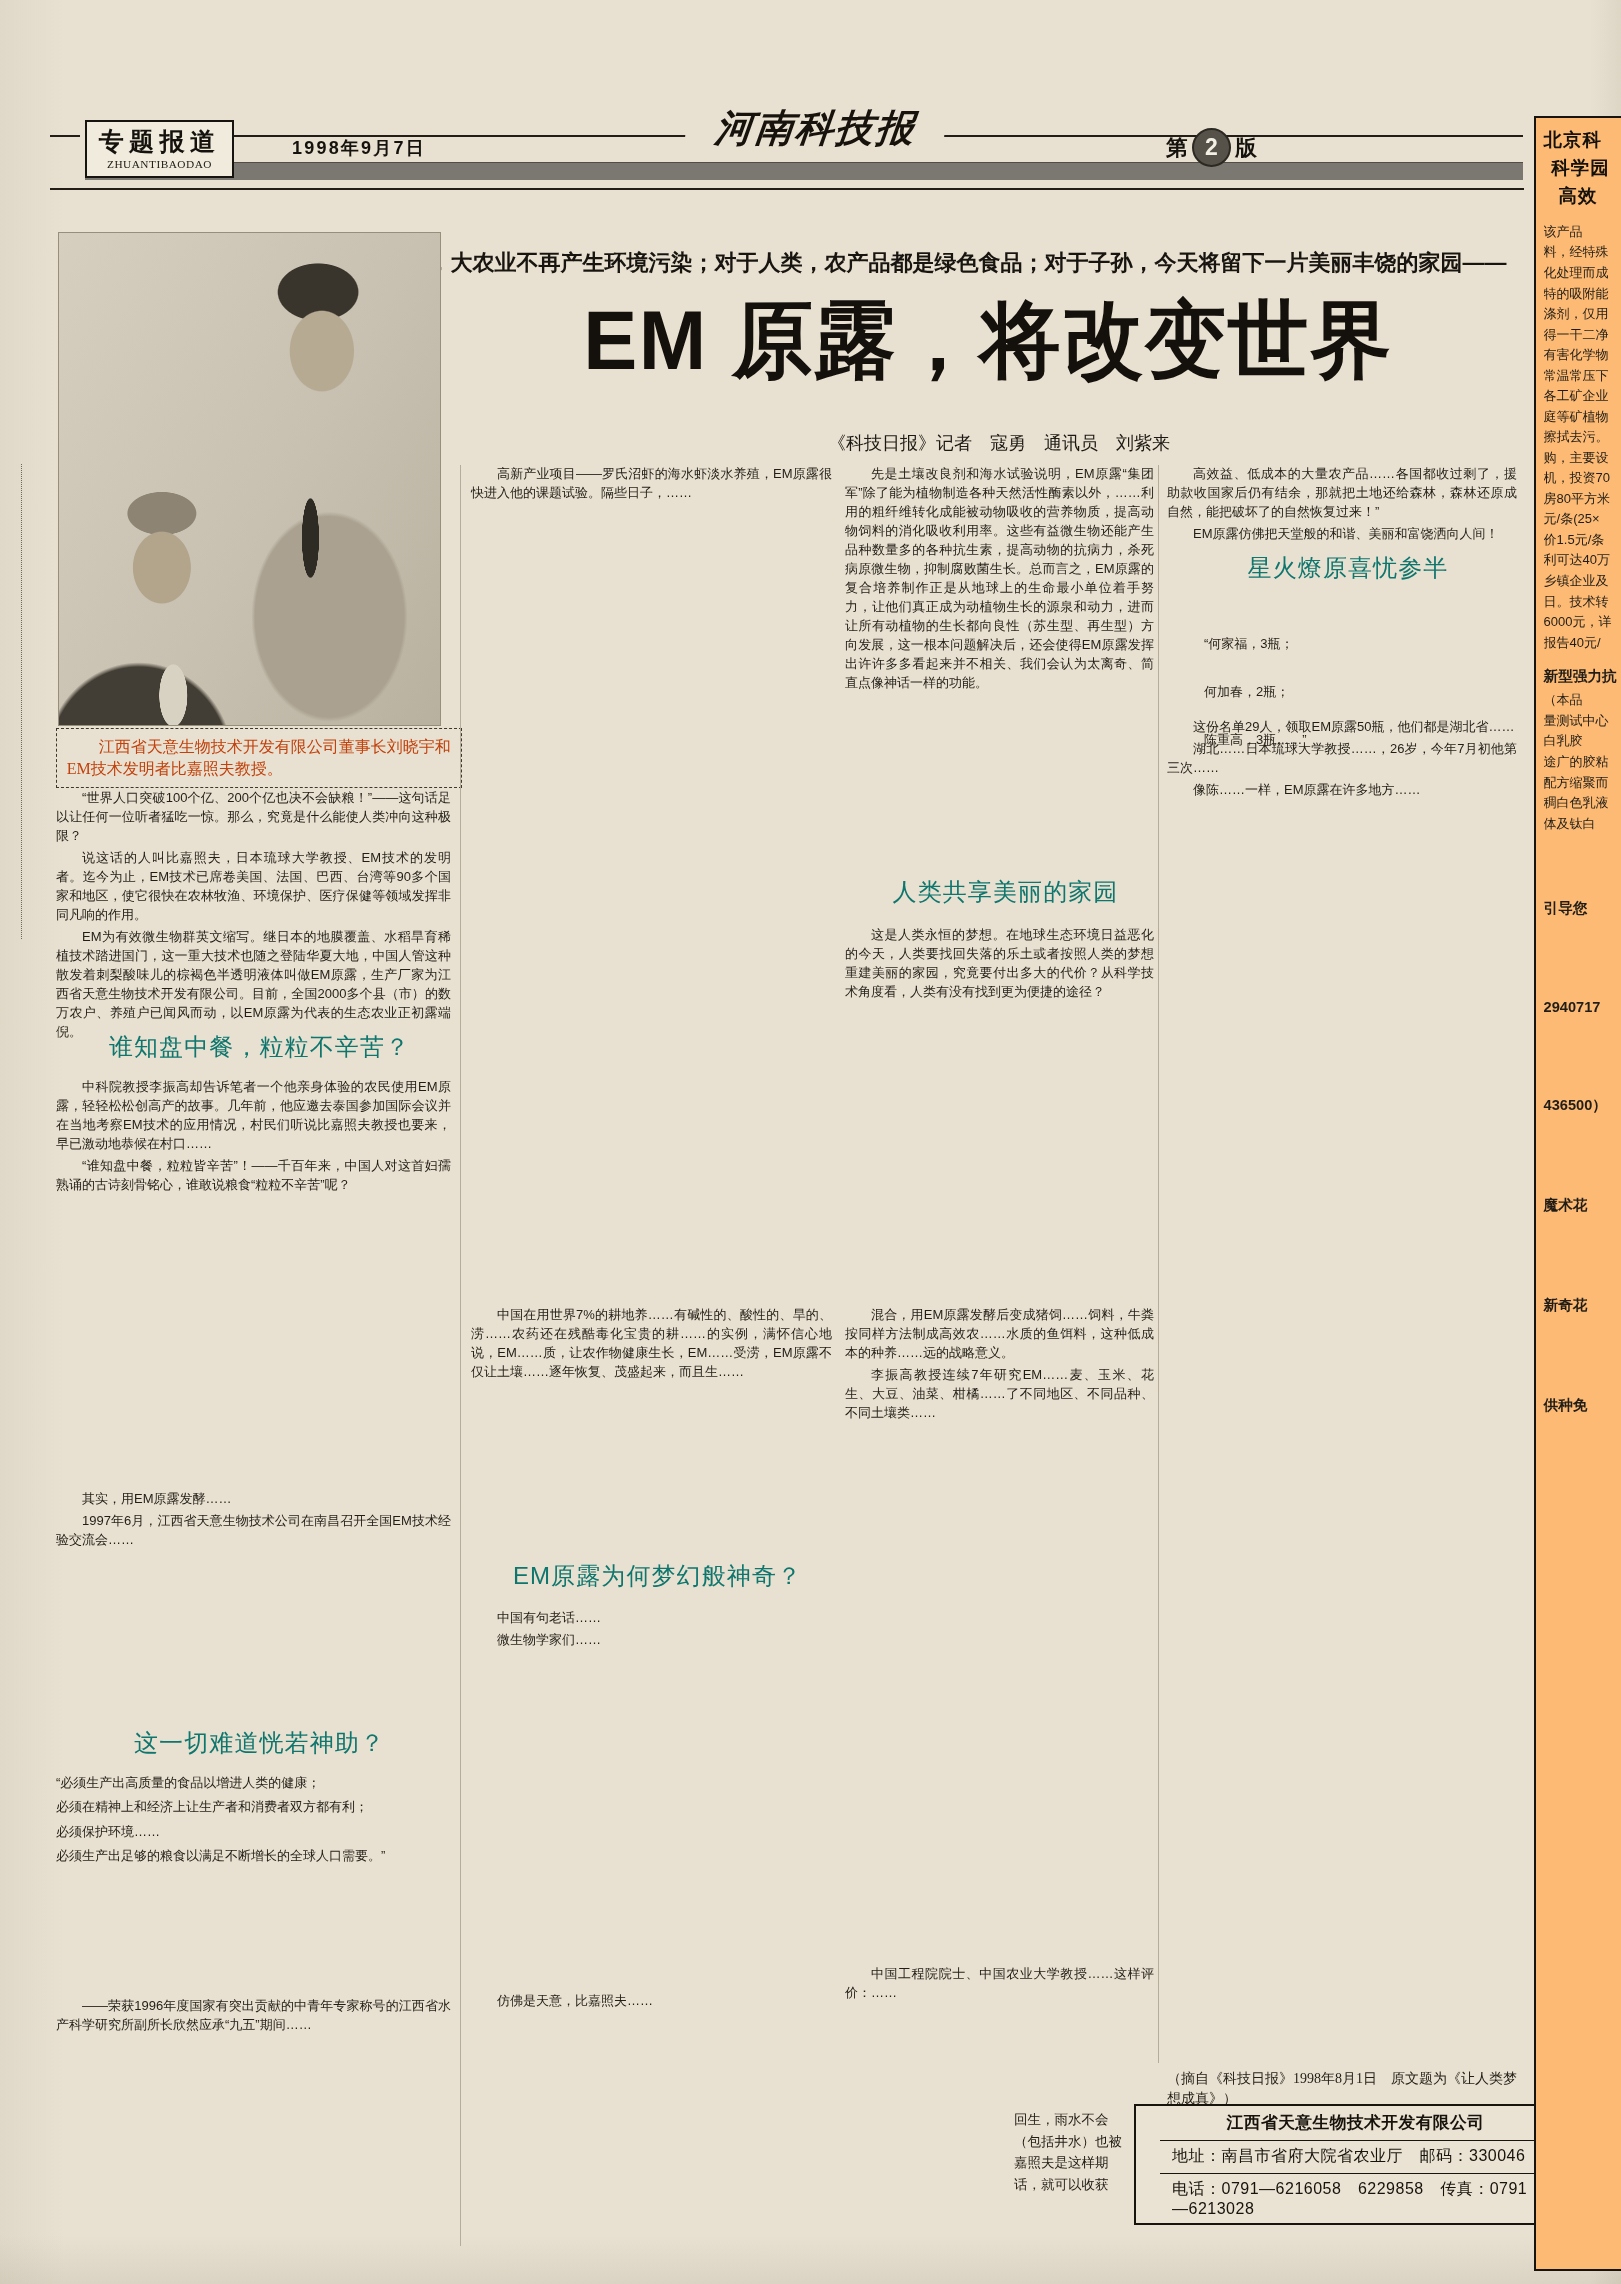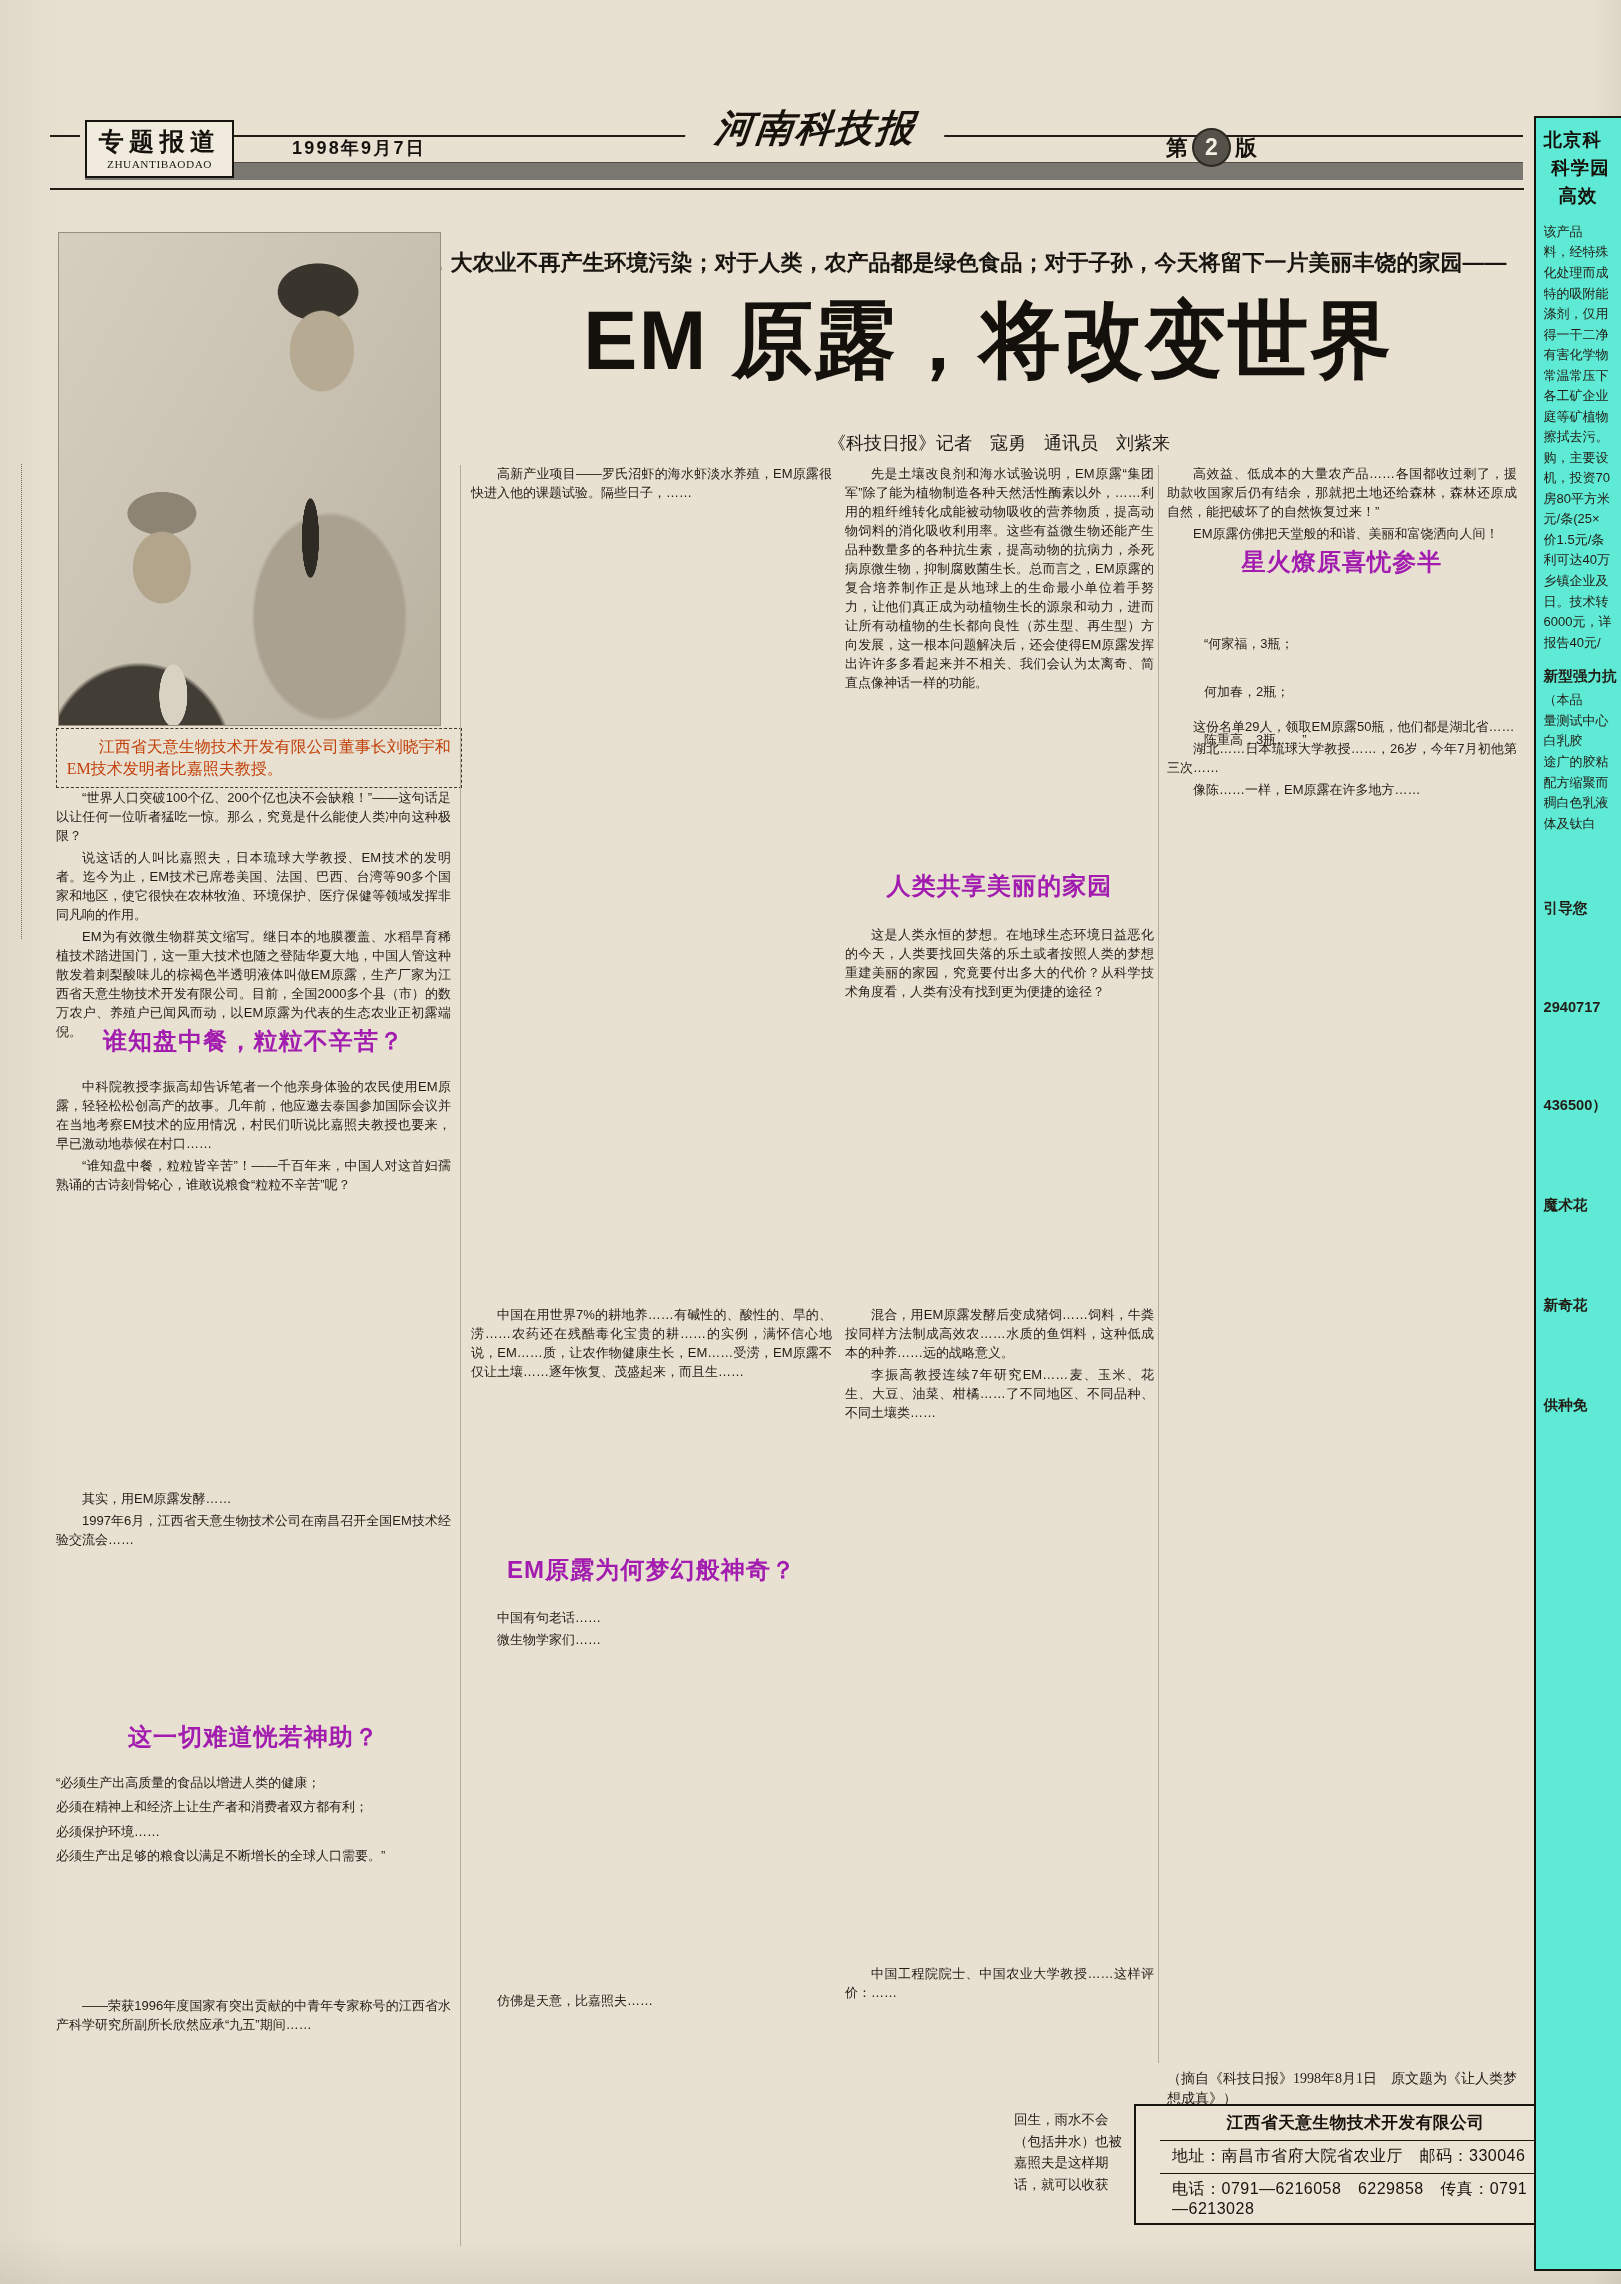--- a/index.html
+++ b/index.html
@@ -46,37 +46,37 @@
       radial-gradient(ellipse 53px 33px at 27% 57%, #8d8474 0 64%, rgba(0,0,0,0) 66%),
       radial-gradient(ellipse 146px 157px at 21% 108%, #433e35 0 62%, rgba(0,0,0,0) 65%),
       linear-gradient(120deg,#d6cfbf 0%,#c8c1b1 55%,#b9b1a0 100%);}
   .caption-box{left:56px;top:728px;width:385px;border:1.6px dashed #3d382d;padding:6.5px 9.7px;
         font-family:"Liberation Serif",serif;font-size:16px;line-height:1.4;color:#c2410c;}
   .caption-box .ind{display:block;text-indent:2em;}
   
   .tcol{color:#221e16;}
   .tcol p{margin:0 0 3.2px 0;font-size:13px;line-height:1.46;text-align:justify;text-indent:2em;}
   .tcol.noind p{text-indent:0;margin-top:29px;}
-  .sec-h{margin:0;text-align:center;font-size:24px;font-weight:700;letter-spacing:1.1px;color:#a21caf;}
+  .sec-h{margin:6px;text-align:center;font-size:24px;font-weight:400;letter-spacing:1.1px;color:#0f766e;}
   .vrule{width:1.1px;background:#b5ac99;}
   .margin-dots{left:20.5px;top:464px;height:475px;width:0;border-left:1.6px dotted #6e695d;}
   .quote-line p{text-indent:0;margin-bottom:5.4px;}
   .closing{font-size:13px;line-height:1.5;text-align:justify;text-indent:2em;margin-top:15px;}
   
   .attribution{font-family:"Liberation Serif",serif;font-size:14px;line-height:1.45;color:#221e16;}
   .cutlines p{font-size:13.5px;line-height:1.6;margin:0;text-indent:0;white-space:nowrap;overflow:hidden;}
   
   .company-box{left:1134px;top:2104px;width:391px;border:2.2px solid #17140e;background:#eae3d3;padding-left:24px;}
   .company-box .row{padding:5.4px 12px;font-size:16px;letter-spacing:0.5px;color:#17130c;}
   .company-box .row + .row{border-top:1.6px solid #17140e;}
   .company-box .name{font-weight:bold;font-size:16.7px;text-align:center;}
   
   .sidebar{left:1534px;top:116px;width:87px;height:2155px;
         border-top:2.2px solid #17140e;border-left:2.2px solid #17140e;border-bottom:2.2px solid #17140e;
-        background:#5eead4;padding:8.6px 0 0 7.6px;box-sizing:border-box;overflow:hidden;}
+        background:#fdba74;padding:8.6px 0 0 7.6px;box-sizing:border-box;overflow:hidden;}
   .sidebar h4{margin:0 0 3.2px 0;font-size:18.4px;font-weight:900;letter-spacing:1.1px;white-space:nowrap;color:#14110b;}
   .sidebar .sb-list p{margin:0;font-size:13px;line-height:1.58;white-space:nowrap;overflow:hidden;text-indent:0;}
   .sidebar .sb-bold{font-size:14.6px;font-weight:900;margin:14px 0 4.3px 0;white-space:nowrap;}
   .sidebar .deep p{font-size:14.6px;font-weight:900;margin:0 0 81px 0;white-space:nowrap;}
   .sb-gap{height:10.8px;}
 </style>
 </head>
 <body>
 
 <div class="page">

